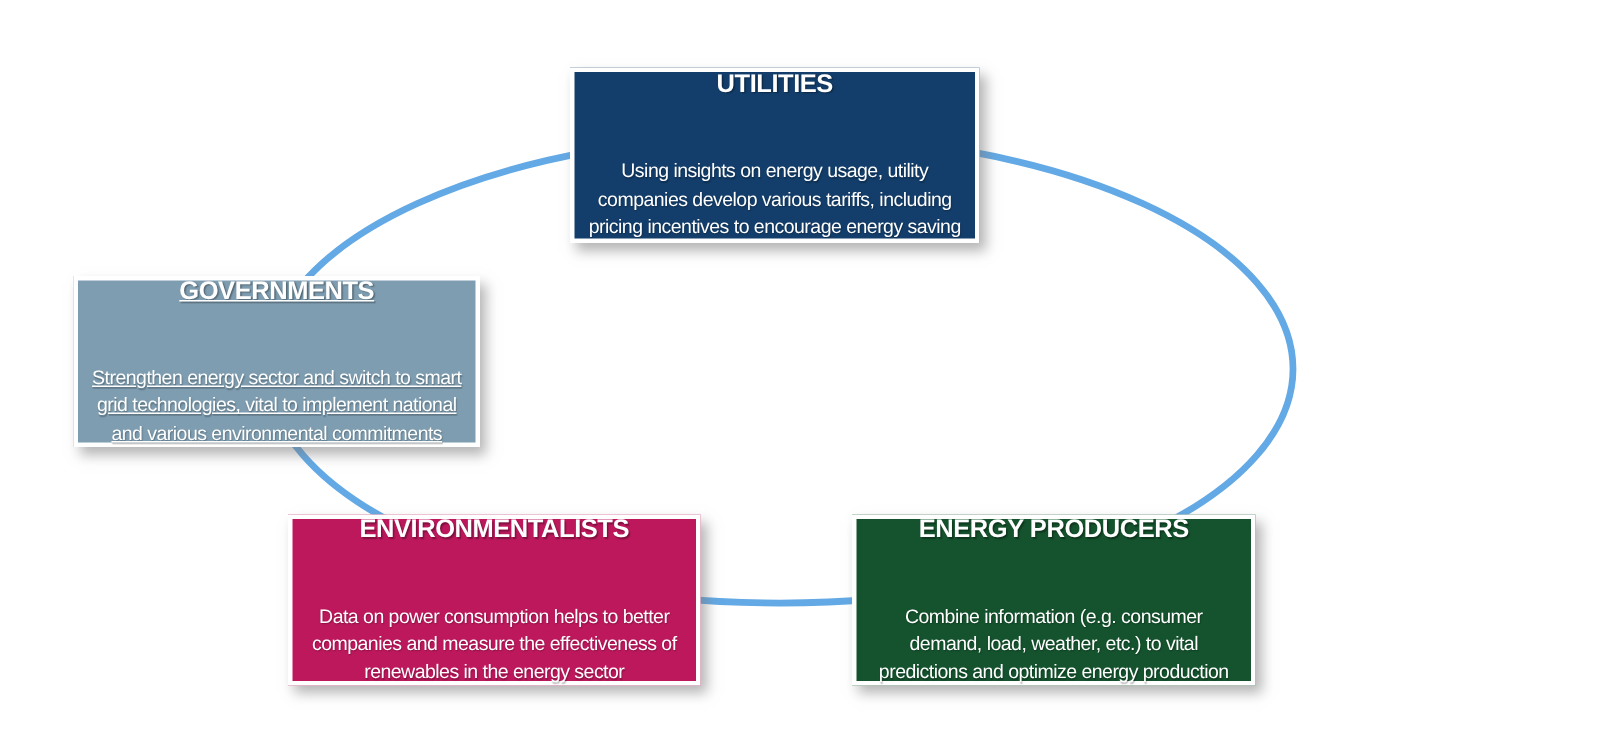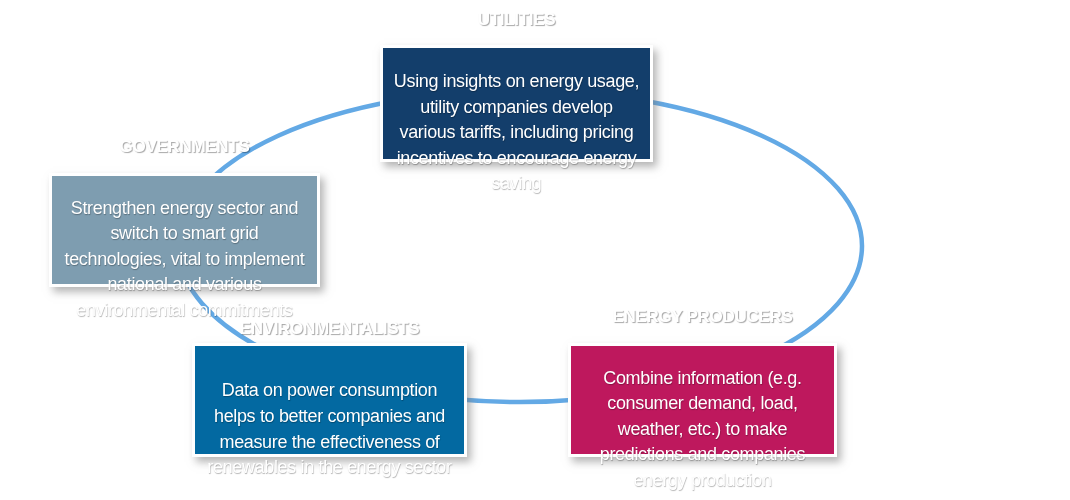--- a/index.html
+++ b/index.html
@@ -32,52 +32,52 @@
   }
   .node-title {
     font-weight: bold;
     font-size: 17px;
     letter-spacing: -0.3px;
     margin-bottom: 3px;
     text-shadow: 1px 1px 1px rgba(0,0,0,0.35);
     white-space: nowrap;
   }
   .node-desc {
-    font-size: 18px;
+    font-size: 13px;
     line-height: 1.42;
     letter-spacing: -0.35px;
     text-shadow: 0.5px 1px 1px rgba(0,0,0,0.3);
   }
   .n-utilities          { left: 380px; top: 45px;  width: 273px; height: 117px; }
   .n-consumers          { left: 708px; top: 168px; width: 275px; height: 119px; }
   .n-energy-producers   { left: 568px; top: 343px; width: 269px; height: 114px; }
   .n-environmentalists  { left: 192px; top: 343px; width: 275px; height: 114px; }
-  .n-governments        { left: 49px;  top: 173px; width: 271px; height: 114px; }
+  .n-governments        { left: 49px;  top: 184px; width: 271px; height: 114px; text-decoration: underline; }
 </style>
 </head>
 <body>
 
 <div class="canvas">
 
   <svg class="cycle-svg" viewBox="0 0 1070 500">
     <ellipse cx="520" cy="246" rx="342" ry="156" fill="none" stroke="#63A9E5" stroke-width="4.5" style="stroke: rgb(99, 169, 229);"></ellipse>
   </svg>
 
   <div class="node n-utilities" style="background-color: rgb(19, 62, 107);">
     <div class="node-title">UTILITIES</div>
     <div class="node-desc">Using insights on energy usage, utility companies develop various tariffs, including pricing incentives to encourage energy saving</div>
   </div>
 
 
-  <div class="node n-energy-producers" style="background-color: #be185d;">
+  <div class="node n-energy-producers" style="background-color: #14532d;">
     <div class="node-title">ENERGY PRODUCERS</div>
-    <div class="node-desc">Combine information (e.g. consumer demand, load, weather, etc.) to make predictions and companies energy production</div>
+    <div class="node-desc">Combine information (e.g. consumer demand, load, weather, etc.) to vital predictions and optimize energy production</div>
   </div>
 
-  <div class="node n-environmentalists" style="background-color: #0369a1;">
+  <div class="node n-environmentalists" style="background-color: #be185d;">
     <div class="node-title">ENVIRONMENTALISTS</div>
     <div class="node-desc">Data on power consumption helps to better companies and measure the effectiveness of renewables in the energy sector</div>
   </div>
 
   <div class="node n-governments" style="background-color: rgb(126, 157, 176);">
     <div class="node-title">GOVERNMENTS</div>
     <div class="node-desc">Strengthen energy sector and switch to smart grid technologies, vital to implement national and various environmental commitments</div>
   </div>
 
 </div>

